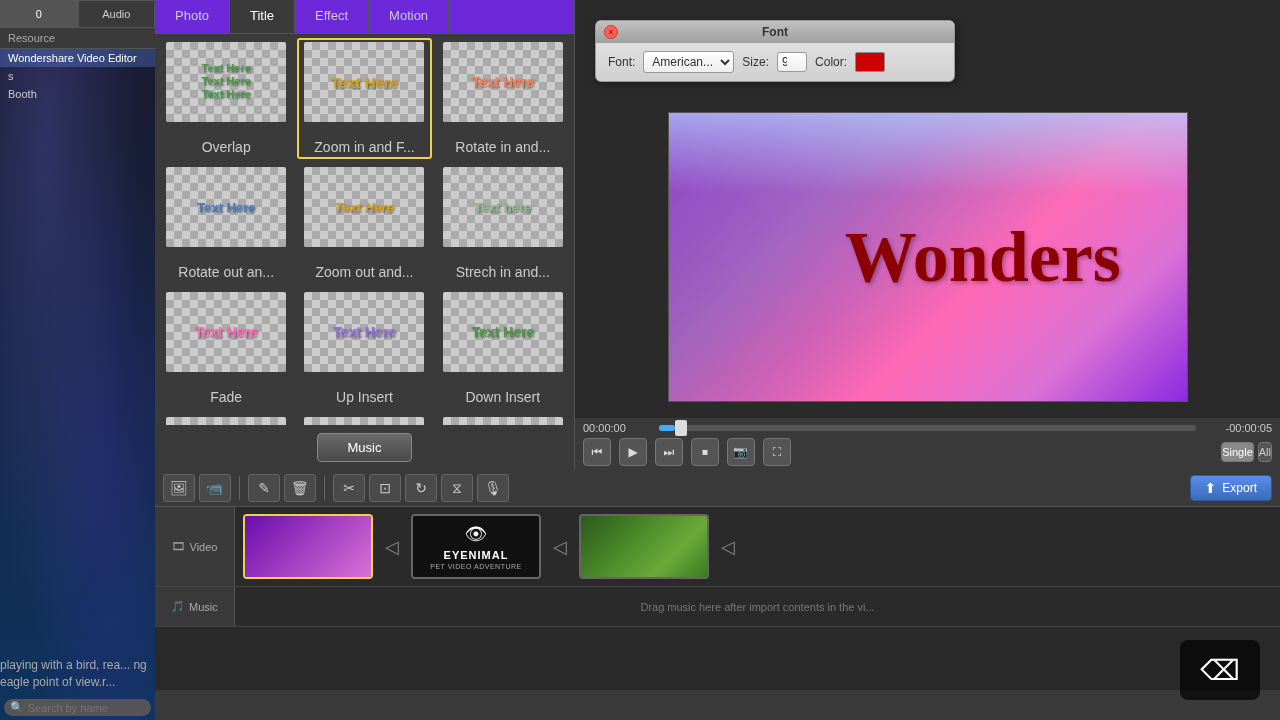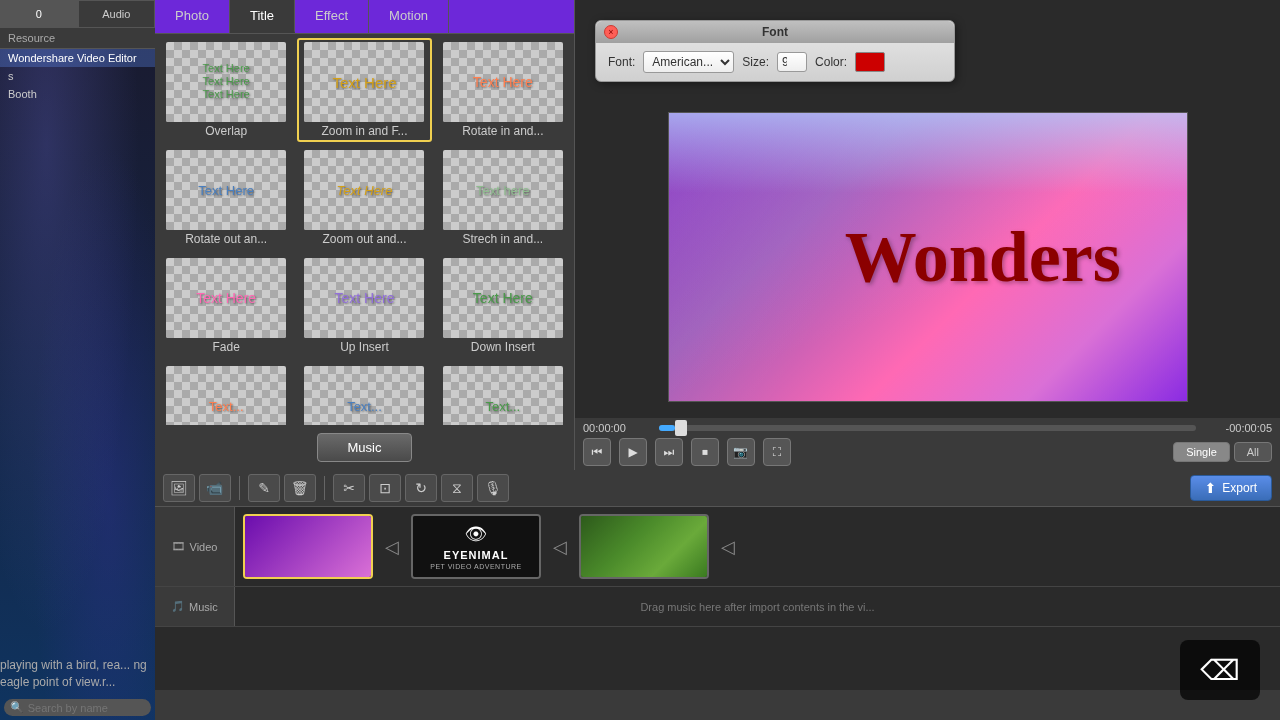--- a/index.html
+++ b/index.html
@@ -170,31 +170,31 @@
         linear-gradient(45deg, transparent 75%, #aaa 75%),
         linear-gradient(-45deg, transparent 75%, #aaa 75%);
       background-size: 16px 16px;
       background-position: 0 0, 0 8px, 8px -8px, -8px 0px;
       background-color: #ccc;
     }
     .effect-label-text {
       position: absolute;
       top: 50%; left: 50%;
       transform: translate(-50%, -50%);
-      font-weight: normal;
+      font-weight: bold;
       font-size: 14px;
       white-space: nowrap;
       text-shadow: 1px 1px 2px rgba(0,0,0,0.5);
     }
 
     .effect-name {
-      font-size: 12px;
+      font-size: 14px;
       color: #ccc;
       text-align: center;
-      margin-top: 2px;
+      margin-top: 17px;
       max-width: 120px;
       overflow: hidden;
       text-overflow: ellipsis;
       white-space: nowrap;
     }
 
     .return-btn {
       margin: 8px auto;
       display: block;
       padding: 6px 30px;
@@ -393,21 +393,21 @@
       display: flex; align-items: center; justify-content: center;
       color: #ddd; font-size: 12px;
     }
 
     .single-all-btns {
       margin-left: auto;
       display: flex;
       gap: 4px;
     }
     .single-all-btn {
-      padding: 3px 12px;
+      padding: 3px 0;
       background: #555;
       border: 1px solid #777;
       border-radius: 4px;
       color: #ccc;
       font-size: 11px;
       cursor: pointer;
     }
     .single-all-btn.active { background: #888; color: #fff; }
 
     

